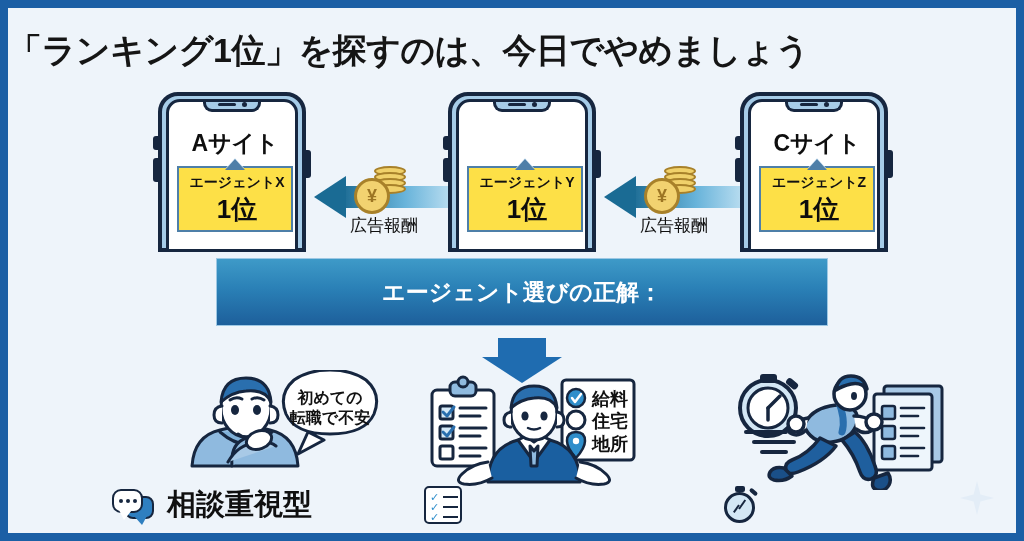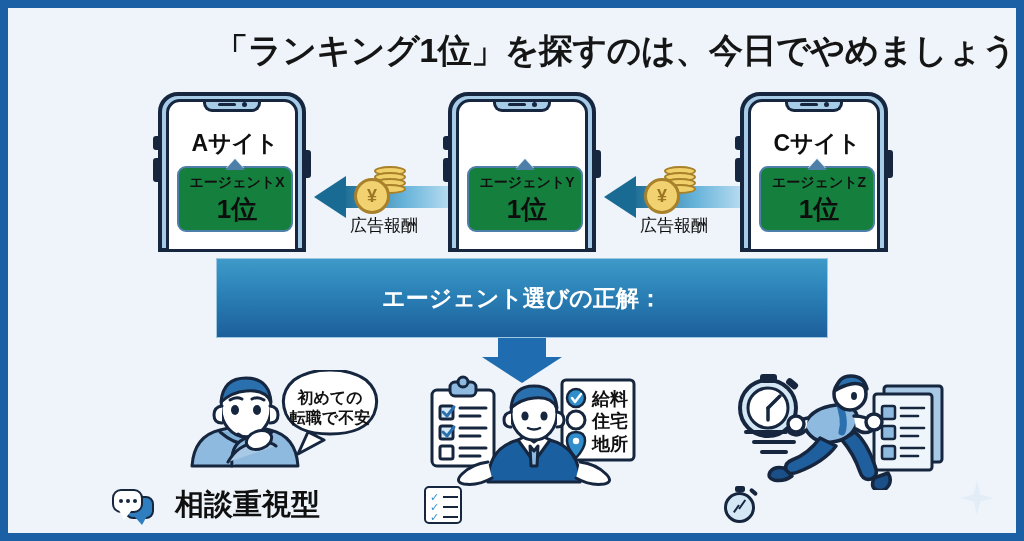--- a/index.html
+++ b/index.html
@@ -15,21 +15,21 @@
   }
   #inner{
     position:absolute;left:8px;top:8px;width:1008px;height:525px;
     background:#eef4fa;
     overflow:hidden;
   }
 
   
   .title{
     position:absolute;left:0;top:20px;width:1008px;
-    text-align:right;
+    text-align:left;
     font-size:34px;font-weight:bold;color:#151515;
     letter-spacing:-0.5px;
     white-space:nowrap;
   }
 
   
   .phone{position:absolute;top:84px;width:148px;height:132px;}
   .phone .body{
     position:absolute;left:0;top:0;width:148px;height:160px;
     background:#a6cce8;
@@ -67,23 +67,23 @@
   }
   .phone .btn-r{
     position:absolute;right:-5px;width:5px;background:#16263f;border-radius:0 3px 3px 0;
   }
   .phone .sitename{
     position:absolute;left:0;top:26px;width:132px;text-align:center;
     font-size:23px;font-weight:bold;color:#0e0e0e;white-space:nowrap;
   }
   .bubble{
     position:absolute;left:8px;top:64px;width:116px;height:66px;
-    background:#15803d;
+    background:#fde047;
     border:2px solid #4e7fa8;
-    border-radius:9px;
+    border-radius:0;
     box-sizing:border-box;
   }
   .bubble .tail{
     position:absolute;left:50%;top:-10px;transform:translateX(-50%);
     width:0;height:0;
     border-left:9px solid transparent;
     border-right:9px solid transparent;
     border-bottom:10px solid #d8e9f6;
   }
   .bubble .tail::before{
@@ -134,21 +134,21 @@
     background:#f2d270;border:3px solid #a8812a;border-radius:50%;
     box-sizing:border-box;
   }
   .coins .face span{
     position:absolute;left:0;top:5px;width:30px;text-align:center;
     font-size:18px;font-weight:bold;color:#9c7523;
   }
 
   
   .banner{
-    position:absolute;left:208px;top:250px;width:612px;height:80px;
+    position:absolute;left:208px;top:250px;width:612px;height:68px;
     background:linear-gradient(to bottom,#3e9ac8 0%,#2a80b6 45%,#1d5f9b 100%);
     border:1px solid #9dc8e4;
     box-sizing:border-box;
     display:flex;flex-direction:column;align-items:center;justify-content:center;
   }
   .banner div{
     color:#ffffff;font-weight:bold;white-space:nowrap;text-align:center;
   }
   .banner .l1{font-size:23px;line-height:30px;}
   .banner .l2{font-size:26px;line-height:32px;}
@@ -164,21 +164,21 @@
     border-right:40px solid transparent;
     border-top:26px solid #1f6cb0;
   }
 
   
   .persona{position:absolute;top:362px;}
   .plabel{
     position:absolute;top:476px;height:42px;display:flex;align-items:center;
   }
   .plabel .txt{
-    font-size:29px;font-weight:bold;color:#101010;white-space:nowrap;margin-left:19px;
+    font-size:29px;font-weight:bold;color:#101010;white-space:nowrap;margin-left:11px;
   }
 
   
   .ic-chat{position:relative;width:44px;height:36px;flex:none;}
   .ic-chat .b2{
     position:absolute;left:13px;top:9px;width:29px;height:23px;
     background:#2f7fc0;border:2px solid #16263f;border-radius:8px;box-sizing:border-box;
   }
   .ic-chat .b2::after{
     content:"";position:absolute;left:7px;bottom:-8px;

